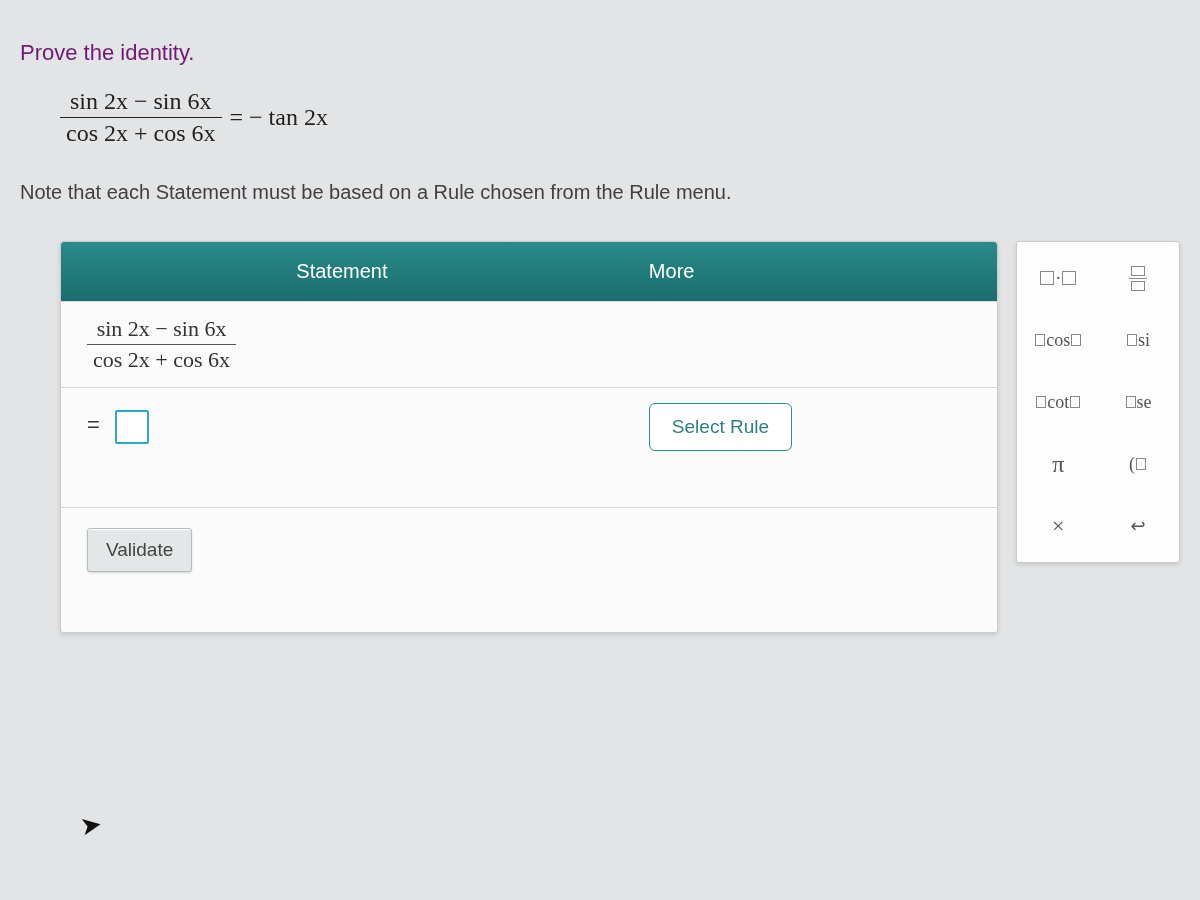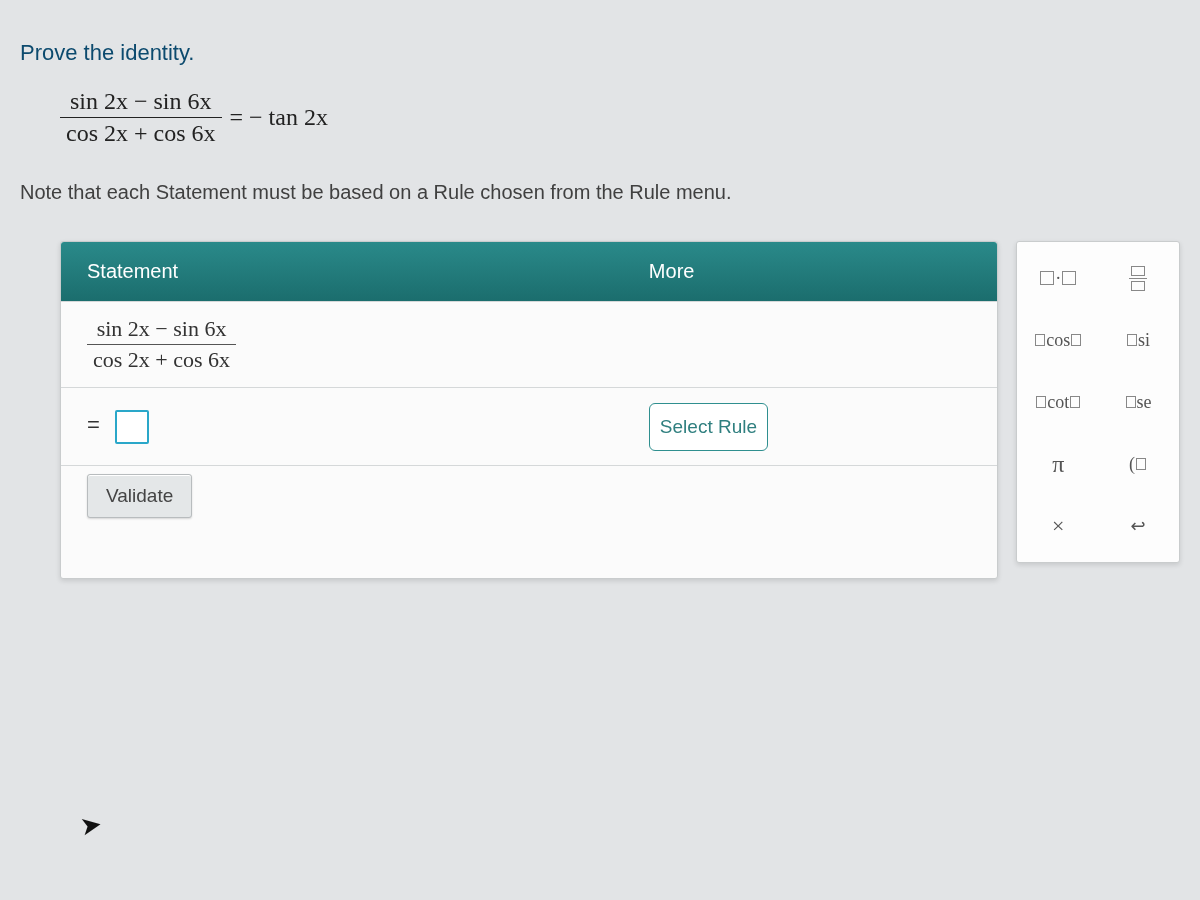--- a/index.html
+++ b/index.html
@@ -7,21 +7,21 @@
     font-family: Arial, Helvetica, sans-serif;
     background: #e2e4e6;
     color: #333;
     width: 1200px;
     height: 900px;
     overflow: hidden;
     padding: 40px 20px 20px 20px;
   }
   .prompt-title {
     font-size: 22px;
-    color: #0c4a6e;
+    color: #701a75;
     margin-bottom: 22px;
   }
   .identity {
     margin-left: 40px;
     margin-bottom: 30px;
     display: flex;
     align-items: center;
     font-family: "Times New Roman", serif;
     font-size: 24px;
     color: #222;
@@ -56,21 +56,22 @@
   .table-header {
     display: flex;
     background: #1f7a7a;
     background: linear-gradient(#2a8a8a,#1b6d6d);
     color: #fff;
     font-size: 20px;
     border-radius: 3px 3px 0 0;
   }
   .th-statement {
     flex: 0 0 60%;
-    padding: 18px 26px;
+    padding: 18px 37px;
+    text-align: center;
   }
   .th-rule {
     flex: 1;
     padding: 18px 26px;
     text-align: left;
   }
   .row {
     display: flex;
     border-top: 1px solid #d5d8d9;
     min-height: 78px;
@@ -104,31 +105,32 @@
     display: inline-block;
     width: 34px;
     height: 34px;
     border: 2px solid #2aa7c9;
     border-radius: 2px;
     background: #fff;
     vertical-align: middle;
   }
   .select-rule-btn {
     display: inline-block;
-    padding: 12px 10px;
+    padding: 12px 22px;
     border: 1.5px solid #2f8f8f;
     border-radius: 6px;
     background: #fff;
     color: #2f7f7f;
     font-size: 19px;
     cursor: pointer;
   }
   .validate-row {
-    padding: 8px 26px 60px 26px;
+    padding: 20px 26px 60px 26px;
     border-top: 1px solid #d5d8d9;
+    margin-top: 42px;
   }
   .validate-btn {
     padding: 10px 18px;
     background: #e4e7e8;
     border: 1px solid #b8bcbe;
     border-radius: 3px;
     font-size: 19px;
     color: #444;
     cursor: pointer;
     box-shadow: inset 0 1px 0 #fff, 0 1px 2px rgba(0,0,0,0.15);

